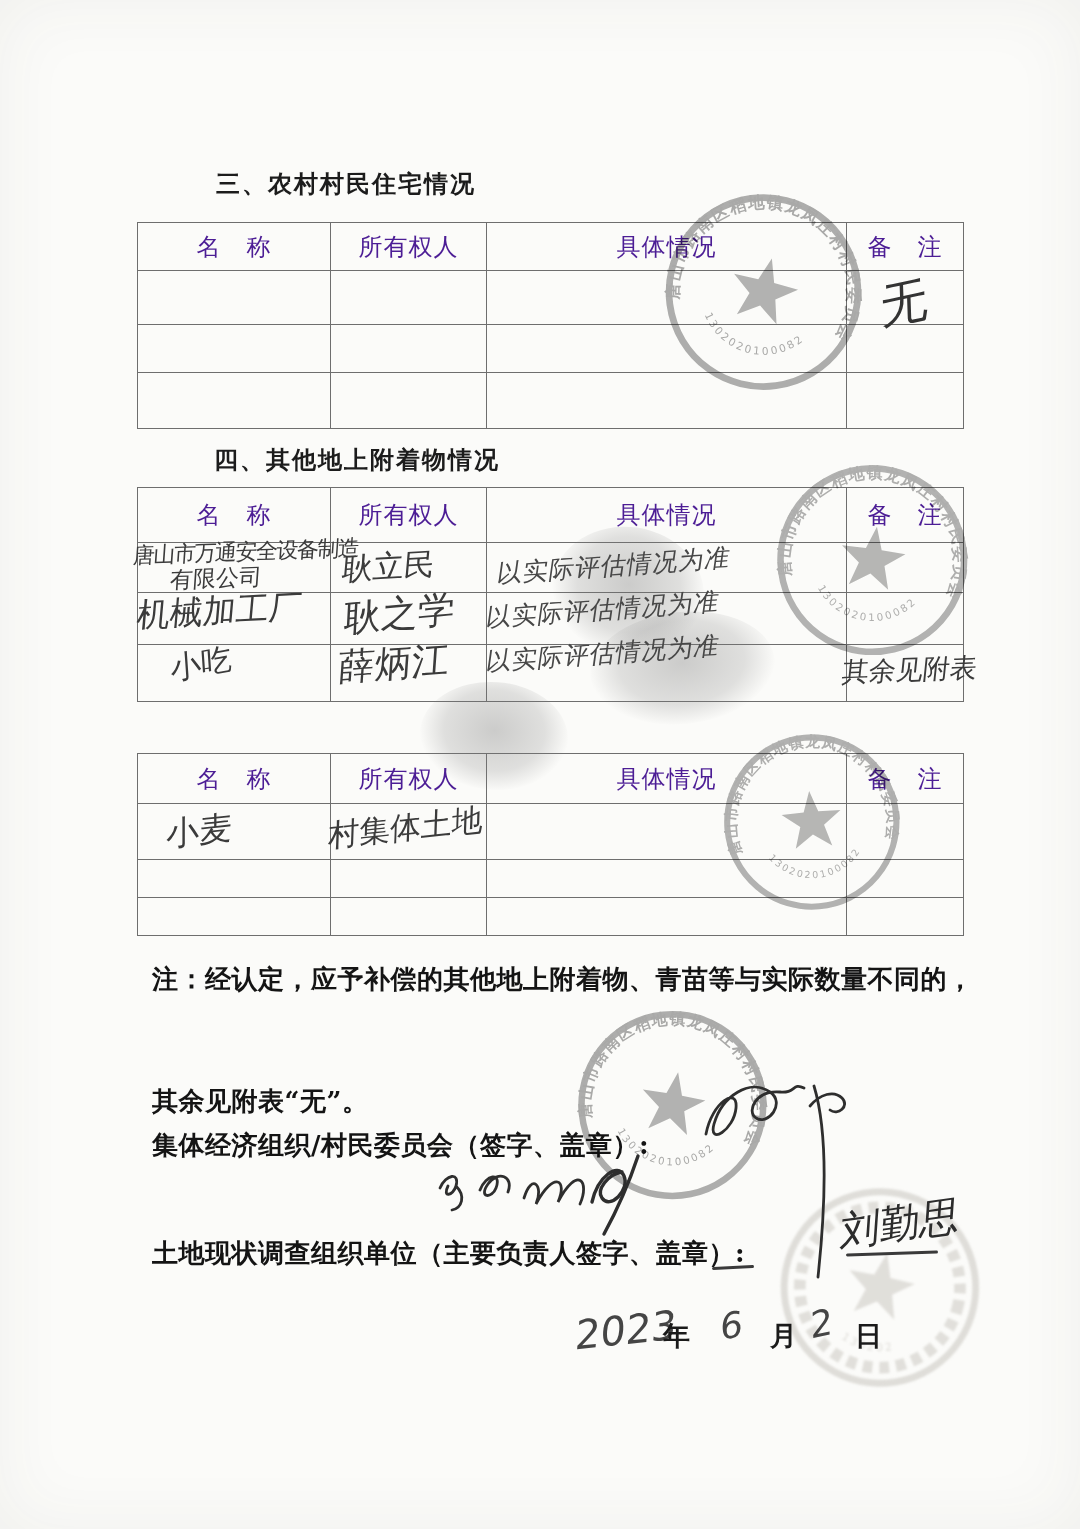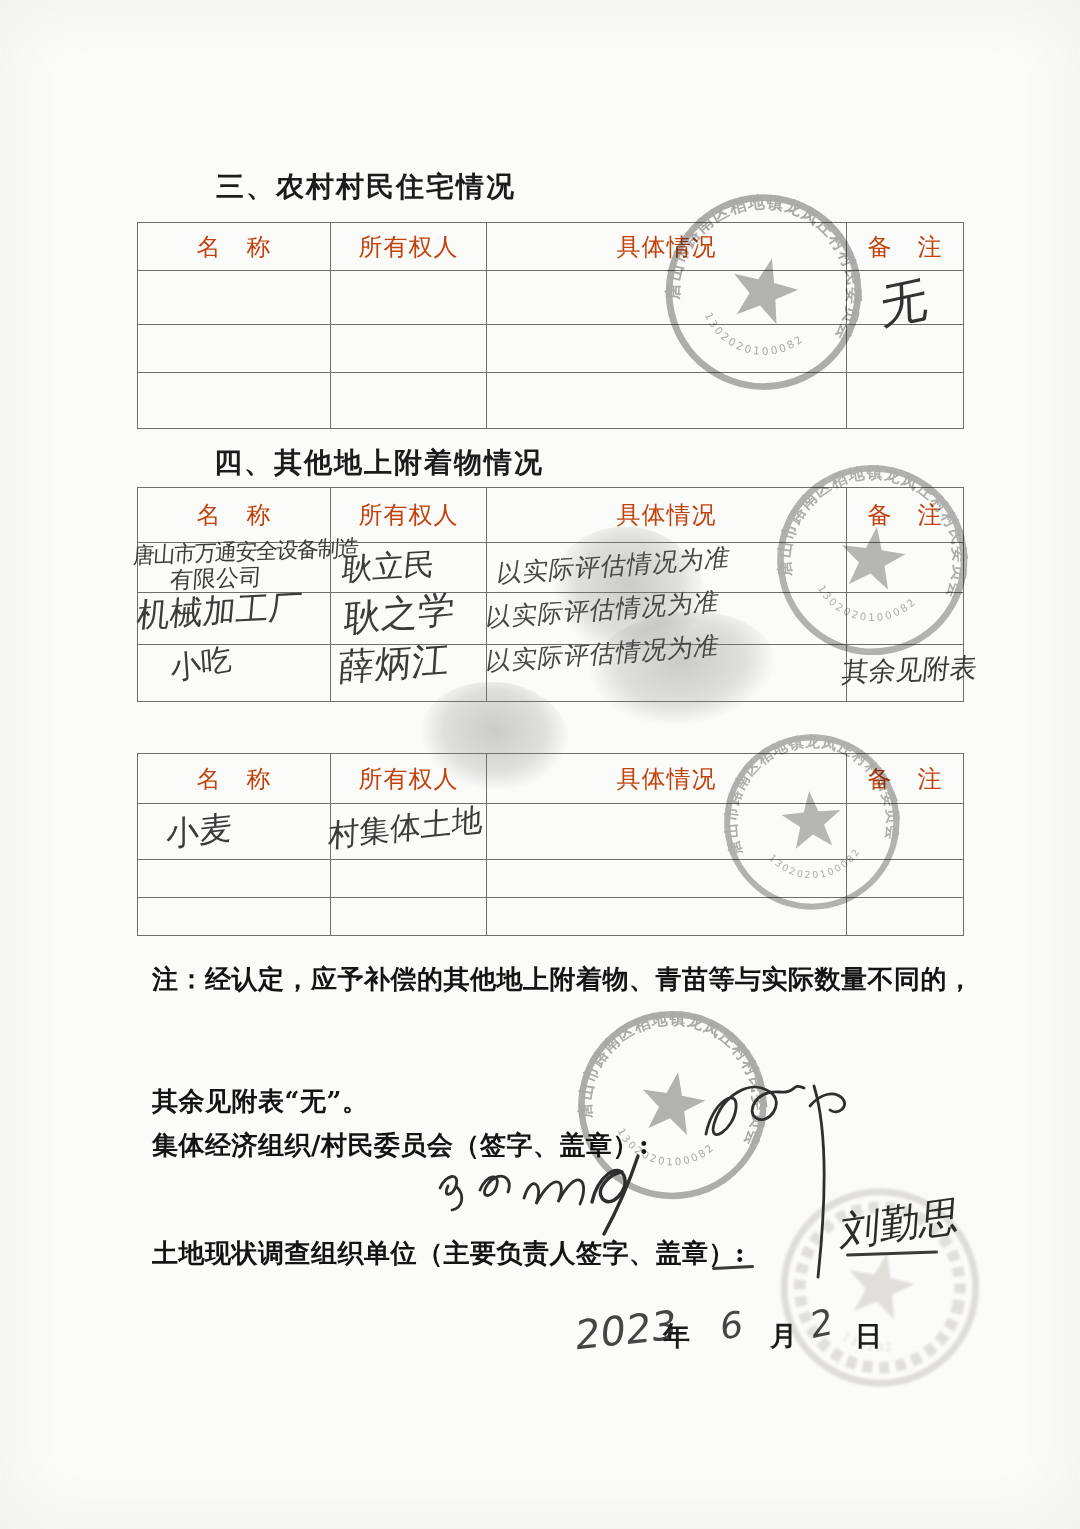--- a/index.html
+++ b/index.html
@@ -5,31 +5,31 @@
   html,body{margin:0;padding:0;background:#e9e8e6;}
   .page{
     position:relative; width:1080px; height:1529px; margin:0 auto;
     background:#fbfbf9; overflow:hidden;
     font-family:"DejaVu Serif","Liberation Serif",serif;
     box-shadow:inset 0 0 70px rgba(60,60,55,.06);
   }
   
   .sec-title{
     position:absolute; font-family:"DejaVu Sans","Liberation Sans",sans-serif;
-    font-weight:700; font-size:28px; color:#1c1c1c; letter-spacing:2px; white-space:nowrap;
+    font-weight:700; font-size:24px; color:#1c1c1c; letter-spacing:2px; white-space:nowrap;
   }
   #t3-title{left:216px; top:168px;}
   #t4-title{left:214px; top:444px;}
   #t5-title{left:216px; top:710px;}
 
   
   .form-table{position:absolute; border-collapse:collapse; table-layout:fixed; width:826px;}
   .form-table td{border:1.6px solid #6e6e6e; padding:0;}
   .hdr{
-    font-size:24px; color:#c2410c; text-align:center; vertical-align:middle;
+    font-size:24px; color:#4c1d95; text-align:center; vertical-align:middle;
     letter-spacing:1px; font-weight:500; font-family:"DejaVu Serif","Liberation Serif",serif;
   }
   #t3{left:137px; top:222px;}
   #t4{left:137px; top:487px;}
   #t5{left:137px; top:753px;}
   #t3 tr.hr{height:48px;} #t3 tr.r1{height:54px;} #t3 tr.r2{height:48px;} #t3 tr.r3{height:56px;}
   #t4 tr.hr{height:55px;} #t4 tr.r1{height:50px;} #t4 tr.r2{height:52px;} #t4 tr.r3{height:57px;}
   #t5 tr.hr{height:50px;} #t5 tr.r1{height:56px;} #t5 tr.r2{height:38px;} #t5 tr.r3{height:38px;}
 
   

